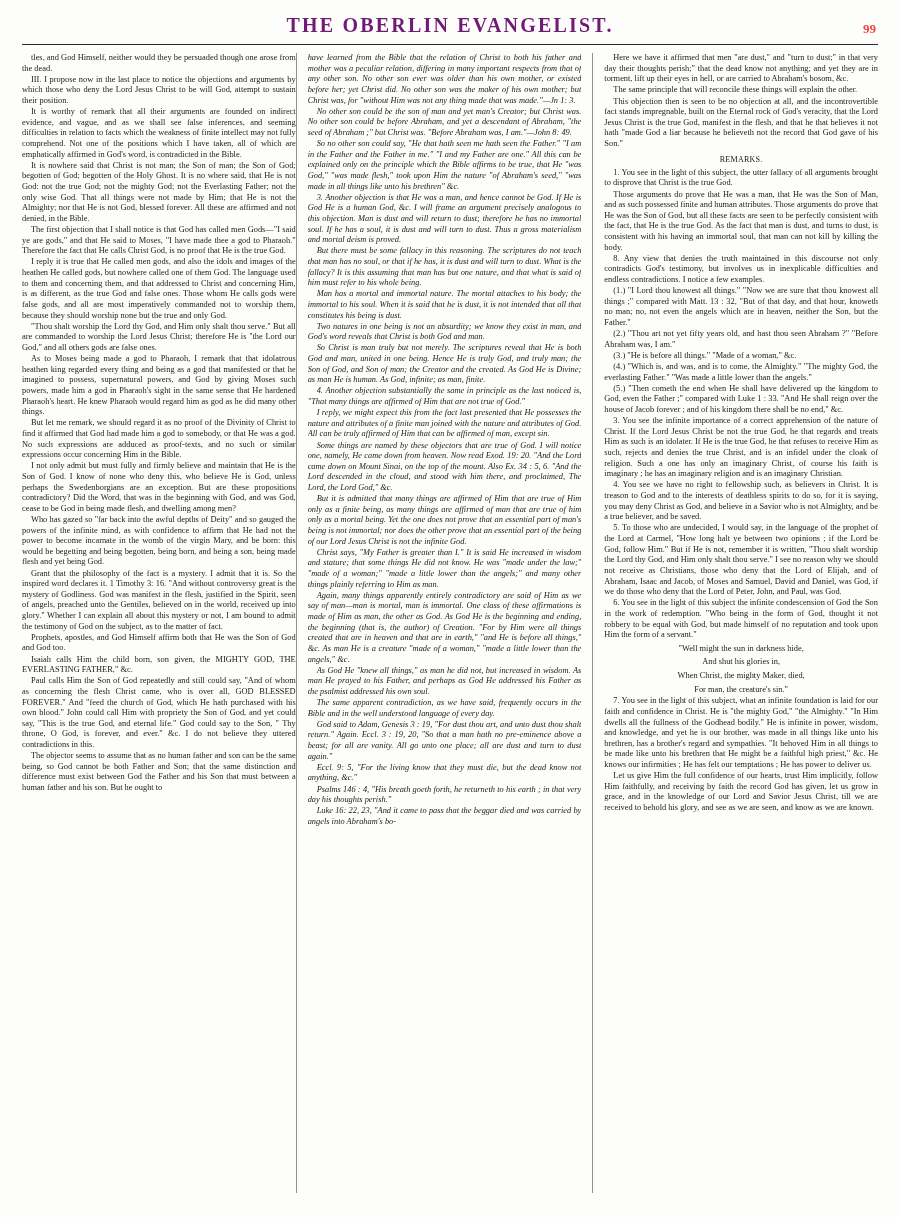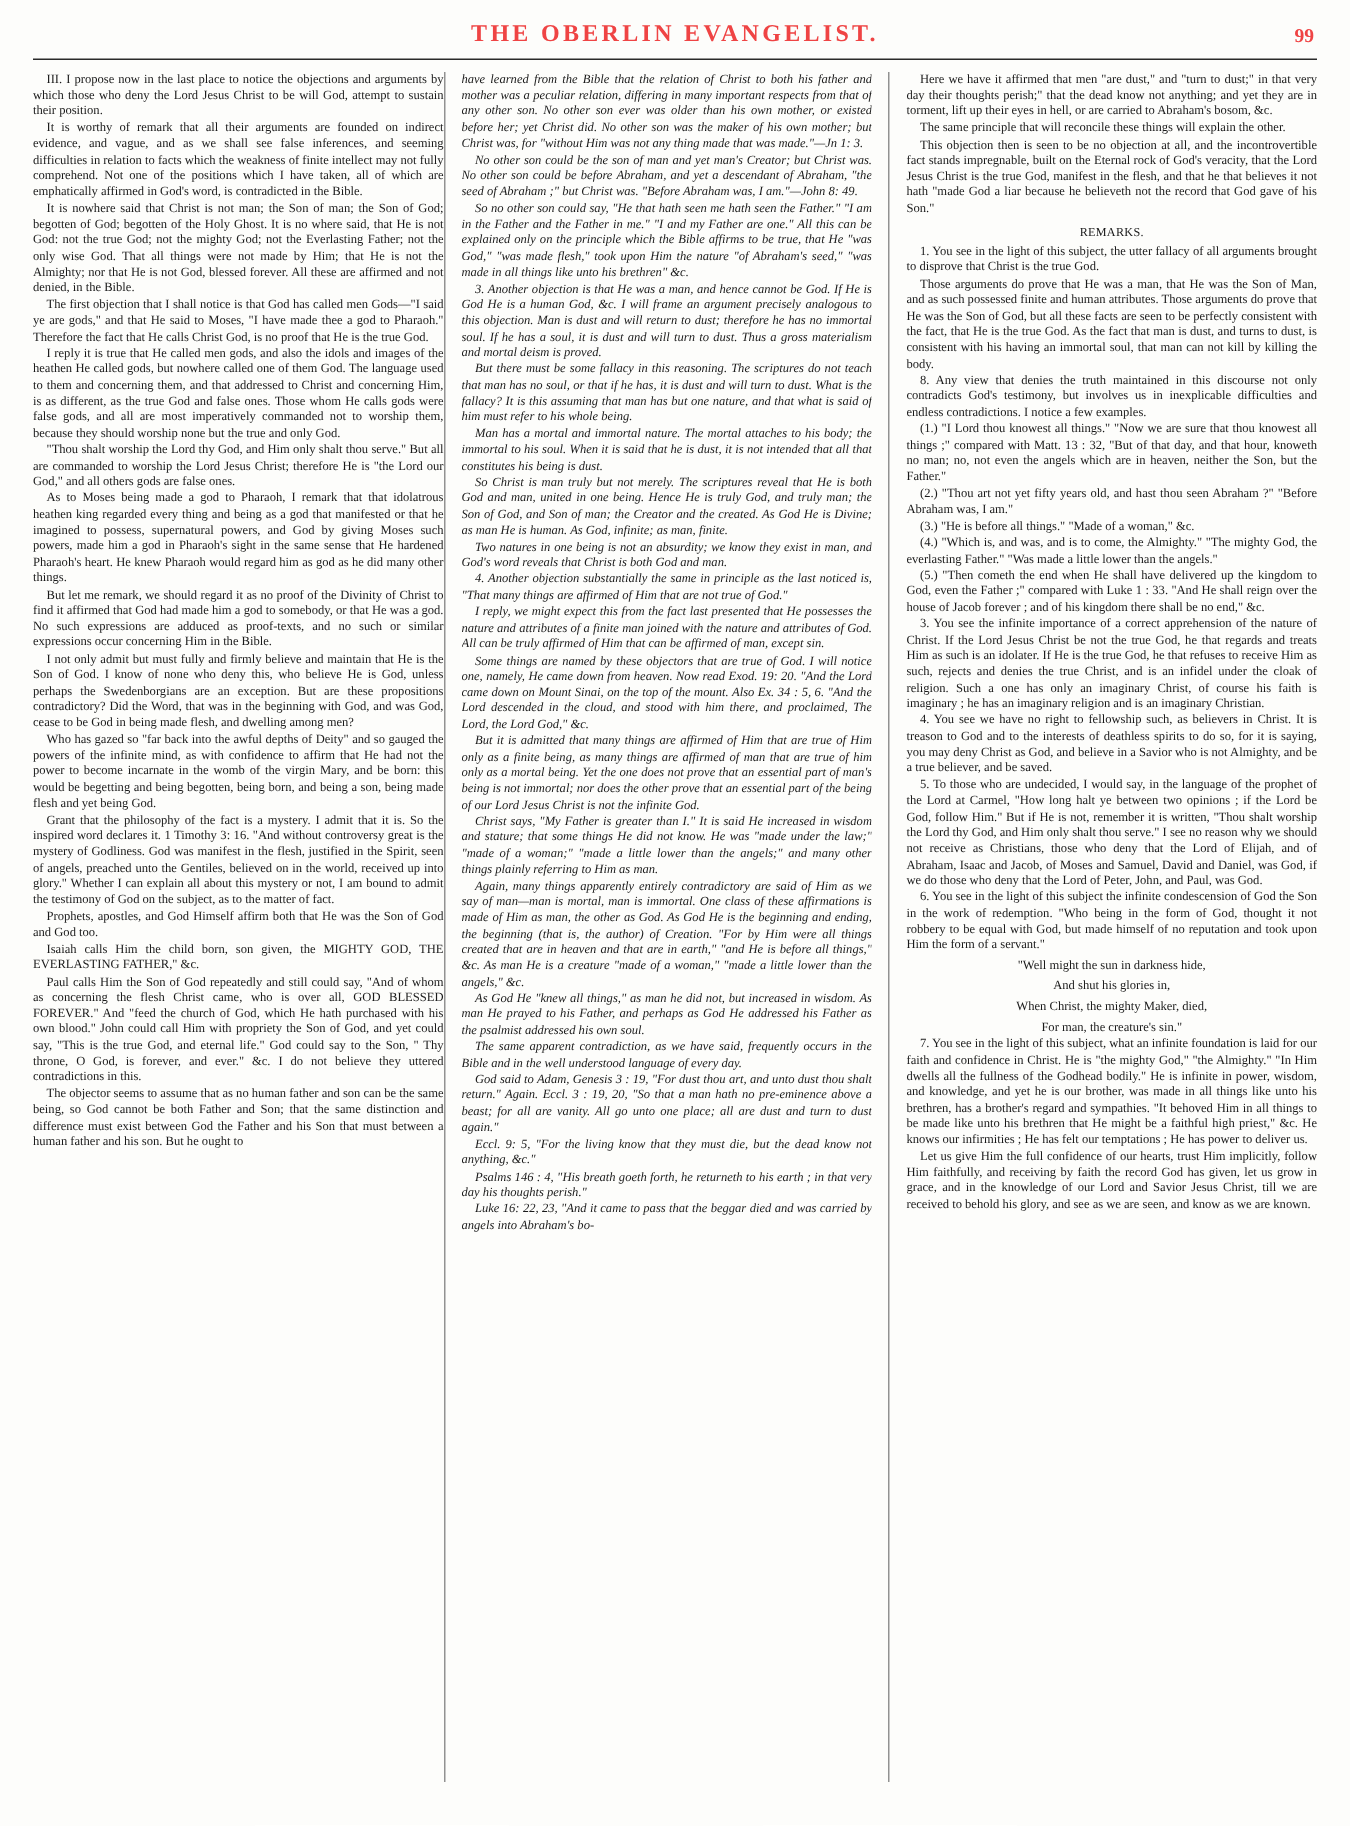--- a/index.html
+++ b/index.html
@@ -21,24 +21,24 @@
     padding: 14px 22px 10px 22px;
     background: #fdfdfb;
   }
   .masthead {
     position: relative;
     text-align: center;
     padding-bottom: 4px;
   }
   .masthead-title {
     font-family: "Liberation Serif", serif;
-    font-size: 16px;
+    font-size: 20px;
     letter-spacing: 2.2px;
     font-weight: 700;
-    color: #ef4444;
+    color: #701a75;
     display: inline-block;
     text-align: right;
   }
   .page-number {
     position: absolute;
     right: 2px;
     bottom: 4px;
     font-size: 13px;
     font-weight: 700;
     color: #ef4444;
@@ -95,20 +95,21 @@
 
   <div class="masthead">
     <span class="masthead-title">THE OBERLIN EVANGELIST.</span>
     <span class="page-number">99</span>
   </div>
   <hr class="rule">
 
   <div class="columns">
 
     <div class="col left">
+      <p>tles, and God Himself, neither would they be persuaded though one arose from the dead.</p>
       <p>III. I propose now in the last place to notice the objections and arguments by which those who deny the Lord Jesus Christ to be will God, attempt to sustain their position.</p>
       <p>It is worthy of remark that all their arguments are founded on indirect evidence, and vague, and as we shall see false inferences, and seeming difficulties in relation to facts which the weakness of finite intellect may not fully comprehend. Not one of the positions which I have taken, all of which are emphatically affirmed in God's word, is contradicted in the Bible.</p>
       <p>It is nowhere said that Christ is not man; the Son of man; the Son of God; begotten of God; begotten of the Holy Ghost. It is no where said, that He is not God: not the true God; not the mighty God; not the Everlasting Father; not the only wise God. That all things were not made by Him; that He is not the Almighty; nor that He is not God, blessed forever. All these are affirmed and not denied, in the Bible.</p>
       <p>The first objection that I shall notice is that God has called men Gods—"I said ye are gods," and that He said to Moses, "I have made thee a god to Pharaoh." Therefore the fact that He calls Christ God, is no proof that He is the true God.</p>
       <p>I reply it is true that He called men gods, and also the idols and images of the heathen He called gods, but nowhere called one of them God. The language used to them and concerning them, and that addressed to Christ and concerning Him, is as different, as the true God and false ones. Those whom He calls gods were false gods, and all are most imperatively commanded not to worship them, because they should worship none but the true and only God.</p>
       <p>"Thou shalt worship the Lord thy God, and Him only shalt thou serve." But all are commanded to worship the Lord Jesus Christ; therefore He is "the Lord our God," and all others gods are false ones.</p>
       <p>As to Moses being made a god to Pharaoh, I remark that that idolatrous heathen king regarded every thing and being as a god that manifested or that he imagined to possess, supernatural powers, and God by giving Moses such powers, made him a god in Pharaoh's sight in the same sense that He hardened Pharaoh's heart. He knew Pharaoh would regard him as god as he did many other things.</p>
       <p>But let me remark, we should regard it as no proof of the Divinity of Christ to find it affirmed that God had made him a god to somebody, or that He was a god. No such expressions are adduced as proof-texts, and no such or similar expressions occur concerning Him in the Bible.</p>
       <p>I not only admit but must fully and firmly believe and maintain that He is the Son of God. I know of none who deny this, who believe He is God, unless perhaps the Swedenborgians are an exception. But are these propositions contradictory? Did the Word, that was in the beginning with God, and was God, cease to be God in being made flesh, and dwelling among men?</p>
       <p>Who has gazed so "far back into the awful depths of Deity" and so gauged the powers of the infinite mind, as with confidence to affirm that He had not the power to become incarnate in the womb of the virgin Mary, and be born: this would be begetting and being begotten, being born, and being a son, being made flesh and yet being God.</p>
@@ -121,22 +122,22 @@
 
     <div class="colrule"></div>
 
     <div class="col mid">
       <p class="noindent">have learned from the Bible that the relation of Christ to both his father and mother was a peculiar relation, differing in many important respects from that of any other son. No other son ever was older than his own mother, or existed before her; yet Christ did. No other son was the maker of his own mother; but Christ was, for "without Him was not any thing made that was made."—Jn 1: 3.</p>
       <p>No other son could be the son of man and yet man's Creator; but Christ was. No other son could be before Abraham, and yet a descendant of Abraham, "the seed of Abraham ;" but Christ was. "Before Abraham was, I am."—John 8: 49.</p>
       <p>So no other son could say, "He that hath seen me hath seen the Father." "I am in the Father and the Father in me." "I and my Father are one." All this can be explained only on the principle which the Bible affirms to be true, that He "was God," "was made flesh," took upon Him the nature "of Abraham's seed," "was made in all things like unto his brethren" &amp;c.</p>
       <p>3. Another objection is that He was a man, and hence cannot be God. If He is God He is a human God, &amp;c. I will frame an argument precisely analogous to this objection. Man is dust and will return to dust; therefore he has no immortal soul. If he has a soul, it is dust and will turn to dust. Thus a gross materialism and mortal deism is proved.</p>
       <p>But there must be some fallacy in this reasoning. The scriptures do not teach that man has no soul, or that if he has, it is dust and will turn to dust. What is the fallacy? It is this assuming that man has but one nature, and that what is said of him must refer to his whole being.</p>
       <p>Man has a mortal and immortal nature. The mortal attaches to his body; the immortal to his soul. When it is said that he is dust, it is not intended that all that constitutes his being is dust.</p>
+      <p>Two natures in one being is not an absurdity; we know they exist in man, and God's word reveals that Christ is both God and man.</p>
       <p>So Christ is man truly but not merely. The scriptures reveal that He is both God and man, united in one being. Hence He is truly God, and truly man; the Son of God, and Son of man; the Creator and the created. As God He is Divine; as man He is human. As God, infinite; as man, finite.</p>
-      <p>Two natures in one being is not an absurdity; we know they exist in man, and God's word reveals that Christ is both God and man.</p>
       <p>4. Another objection substantially the same in principle as the last noticed is, "That many things are affirmed of Him that are not true of God."</p>
       <p>I reply, we might expect this from the fact last presented that He possesses the nature and attributes of a finite man joined with the nature and attributes of God. All can be truly affirmed of Him that can be affirmed of man, except sin.</p>
       <p>Some things are named by these objectors that are true of God. I will notice one, namely, He came down from heaven. Now read Exod. 19: 20. "And the Lord came down on Mount Sinai, on the top of the mount. Also Ex. 34 : 5, 6. "And the Lord descended in the cloud, and stood with him there, and proclaimed, The Lord, the Lord God," &amp;c.</p>
       <p>But it is admitted that many things are affirmed of Him that are true of Him only as a finite being, as many things are affirmed of man that are true of him only as a mortal being. Yet the one does not prove that an essential part of man's being is not immortal; nor does the other prove that an essential part of the being of our Lord Jesus Christ is not the infinite God.</p>
       <p>Christ says, "My Father is greater than I." It is said He increased in wisdom and stature; that some things He did not know. He was "made under the law;" "made of a woman;" "made a little lower than the angels;" and many other things plainly referring to Him as man.</p>
       <p>Again, many things apparently entirely contradictory are said of Him as we say of man—man is mortal, man is immortal. One class of these affirmations is made of Him as man, the other as God. As God He is the beginning and ending, the beginning (that is, the author) of Creation. "For by Him were all things created that are in heaven and that are in earth," "and He is before all things," &amp;c. As man He is a creature "made of a woman," "made a little lower than the angels," &amp;c.</p>
       <p>As God He "knew all things," as man he did not, but increased in wisdom. As man He prayed to his Father, and perhaps as God He addressed his Father as the psalmist addressed his own soul.</p>
       <p>The same apparent contradiction, as we have said, frequently occurs in the Bible and in the well understood language of every day.</p>
       <p>God said to Adam, Genesis 3 : 19, "For dust thou art, and unto dust thou shalt return." Again. Eccl. 3 : 19, 20, "So that a man hath no pre-eminence above a beast; for all are vanity. All go unto one place; all are dust and turn to dust again."</p>
       <p>Eccl. 9: 5, "For the living know that they must die, but the dead know not anything, &amp;c."</p>

